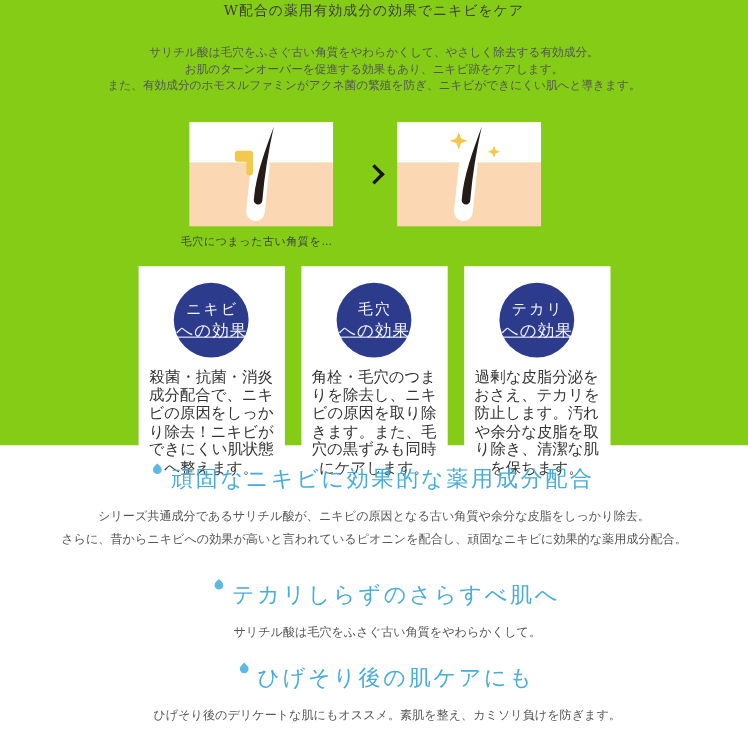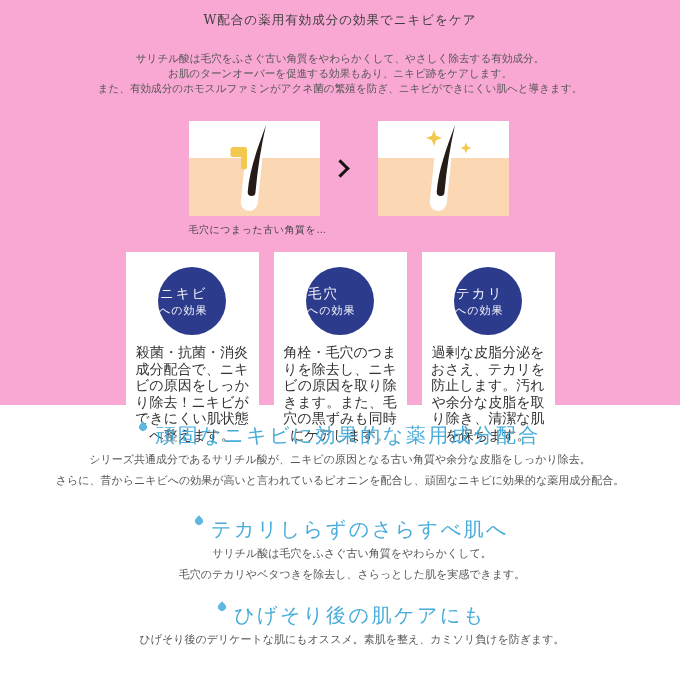--- a/index.html
+++ b/index.html
@@ -3,24 +3,23 @@
 <meta charset="utf-8">
 <style>
   html,body{margin:0;padding:0;}
   body{
     width:680px;height:680px;
     background:#ffffff;
     font-family:"Liberation Sans","DejaVu Sans",sans-serif;
     overflow:hidden;
   }
   .top-section{
-    background:#f9a8d4;
+    background:#84cc16;
     height:405px;
     box-sizing:border-box;
-    padding-top:10px;
   }
   .page-title{
     text-align:center;
     font-family:"DejaVu Serif","Liberation Serif",serif;
     font-size:12.5px;
     letter-spacing:1px;
     color:#3e3e3e;
     line-height:20px;
   }
   .intro{
@@ -33,21 +32,21 @@
   .illus-row{
     margin-top:25px;
     display:flex;
     justify-content:center;
     align-items:flex-start;
   }
   .illus-col{
     width:114px;
     display:flex;
     flex-direction:column;
-    align-items:flex-start;
+    align-items:flex-end;
   }
   .illus-box{display:block;}
   .illus-caption{
     margin-top:7px;
     font-size:10px;
     letter-spacing:0.5px;
     color:#3f3f3f;
     white-space:nowrap;
   }
   .arrow-wrap{
@@ -75,35 +74,37 @@
     box-sizing:border-box;
   }
   .effect-circle{
     margin-top:15px;
     width:68px;height:68px;
     border-radius:50%;
     background:#2c3b8c;
     color:#f6f6fb;
     display:flex;
     flex-direction:column;
+    align-items:center;
     justify-content:center;
     font-family:"DejaVu Serif","Liberation Serif",serif;
     flex-shrink:0;
   }
   .circle-main{
     font-size:13.5px;
     letter-spacing:2px;
     line-height:16px;
     text-indent:2px;
   }
   .circle-sub{
-    font-size:11px;
+    font-size:15px;
     letter-spacing:1px;
     margin-top:2px;
     text-indent:1px;
+    text-decoration:underline;
   }
   .card-desc{
     margin-top:9px;
     width:119px;
     font-size:14px;
     line-height:16.5px;
     color:#333333;
     text-align:center;
   }
   .bottom-section{
@@ -124,20 +125,21 @@
   .drop-icon{
     width:8px;height:8px;
     background:#5fb8e2;
     border-radius:0 50% 50% 50%;
     transform:rotate(45deg);
     margin-right:8px;
     margin-top:2px;
     flex-shrink:0;
   }
   .feature-text{
+    margin-top:11px;
     text-align:center;
     font-size:11px;
     line-height:21px;
     color:#555555;
   }
   .feature-block{margin-top:0;}
   .feature-block + .feature-block{margin-top:24px;padding-left:24px;}
   .feature-block.compact{margin-top:16px;}
 </style>
 </head>
@@ -225,21 +227,20 @@
     </div>
   </div>
 
   <div class="feature-block">
     <div class="feature-heading">
       <span class="drop-icon"></span>
       <span>テカリしらずのさらすべ肌へ</span>
     </div>
     <div class="feature-text">
       <div>サリチル酸は毛穴をふさぐ古い角質をやわらかくして。</div>
-      <div>毛穴のテカリやベタつきを除去し、さらっとした肌を実感できます。</div>
     </div>
   </div>
 
   <div class="feature-block compact">
     <div class="feature-heading">
       <span class="drop-icon"></span>
       <span>ひげそり後の肌ケアにも</span>
     </div>
     <div class="feature-text">
       <div>ひげそり後のデリケートな肌にもオススメ。素肌を整え、カミソリ負けを防ぎます。</div>

